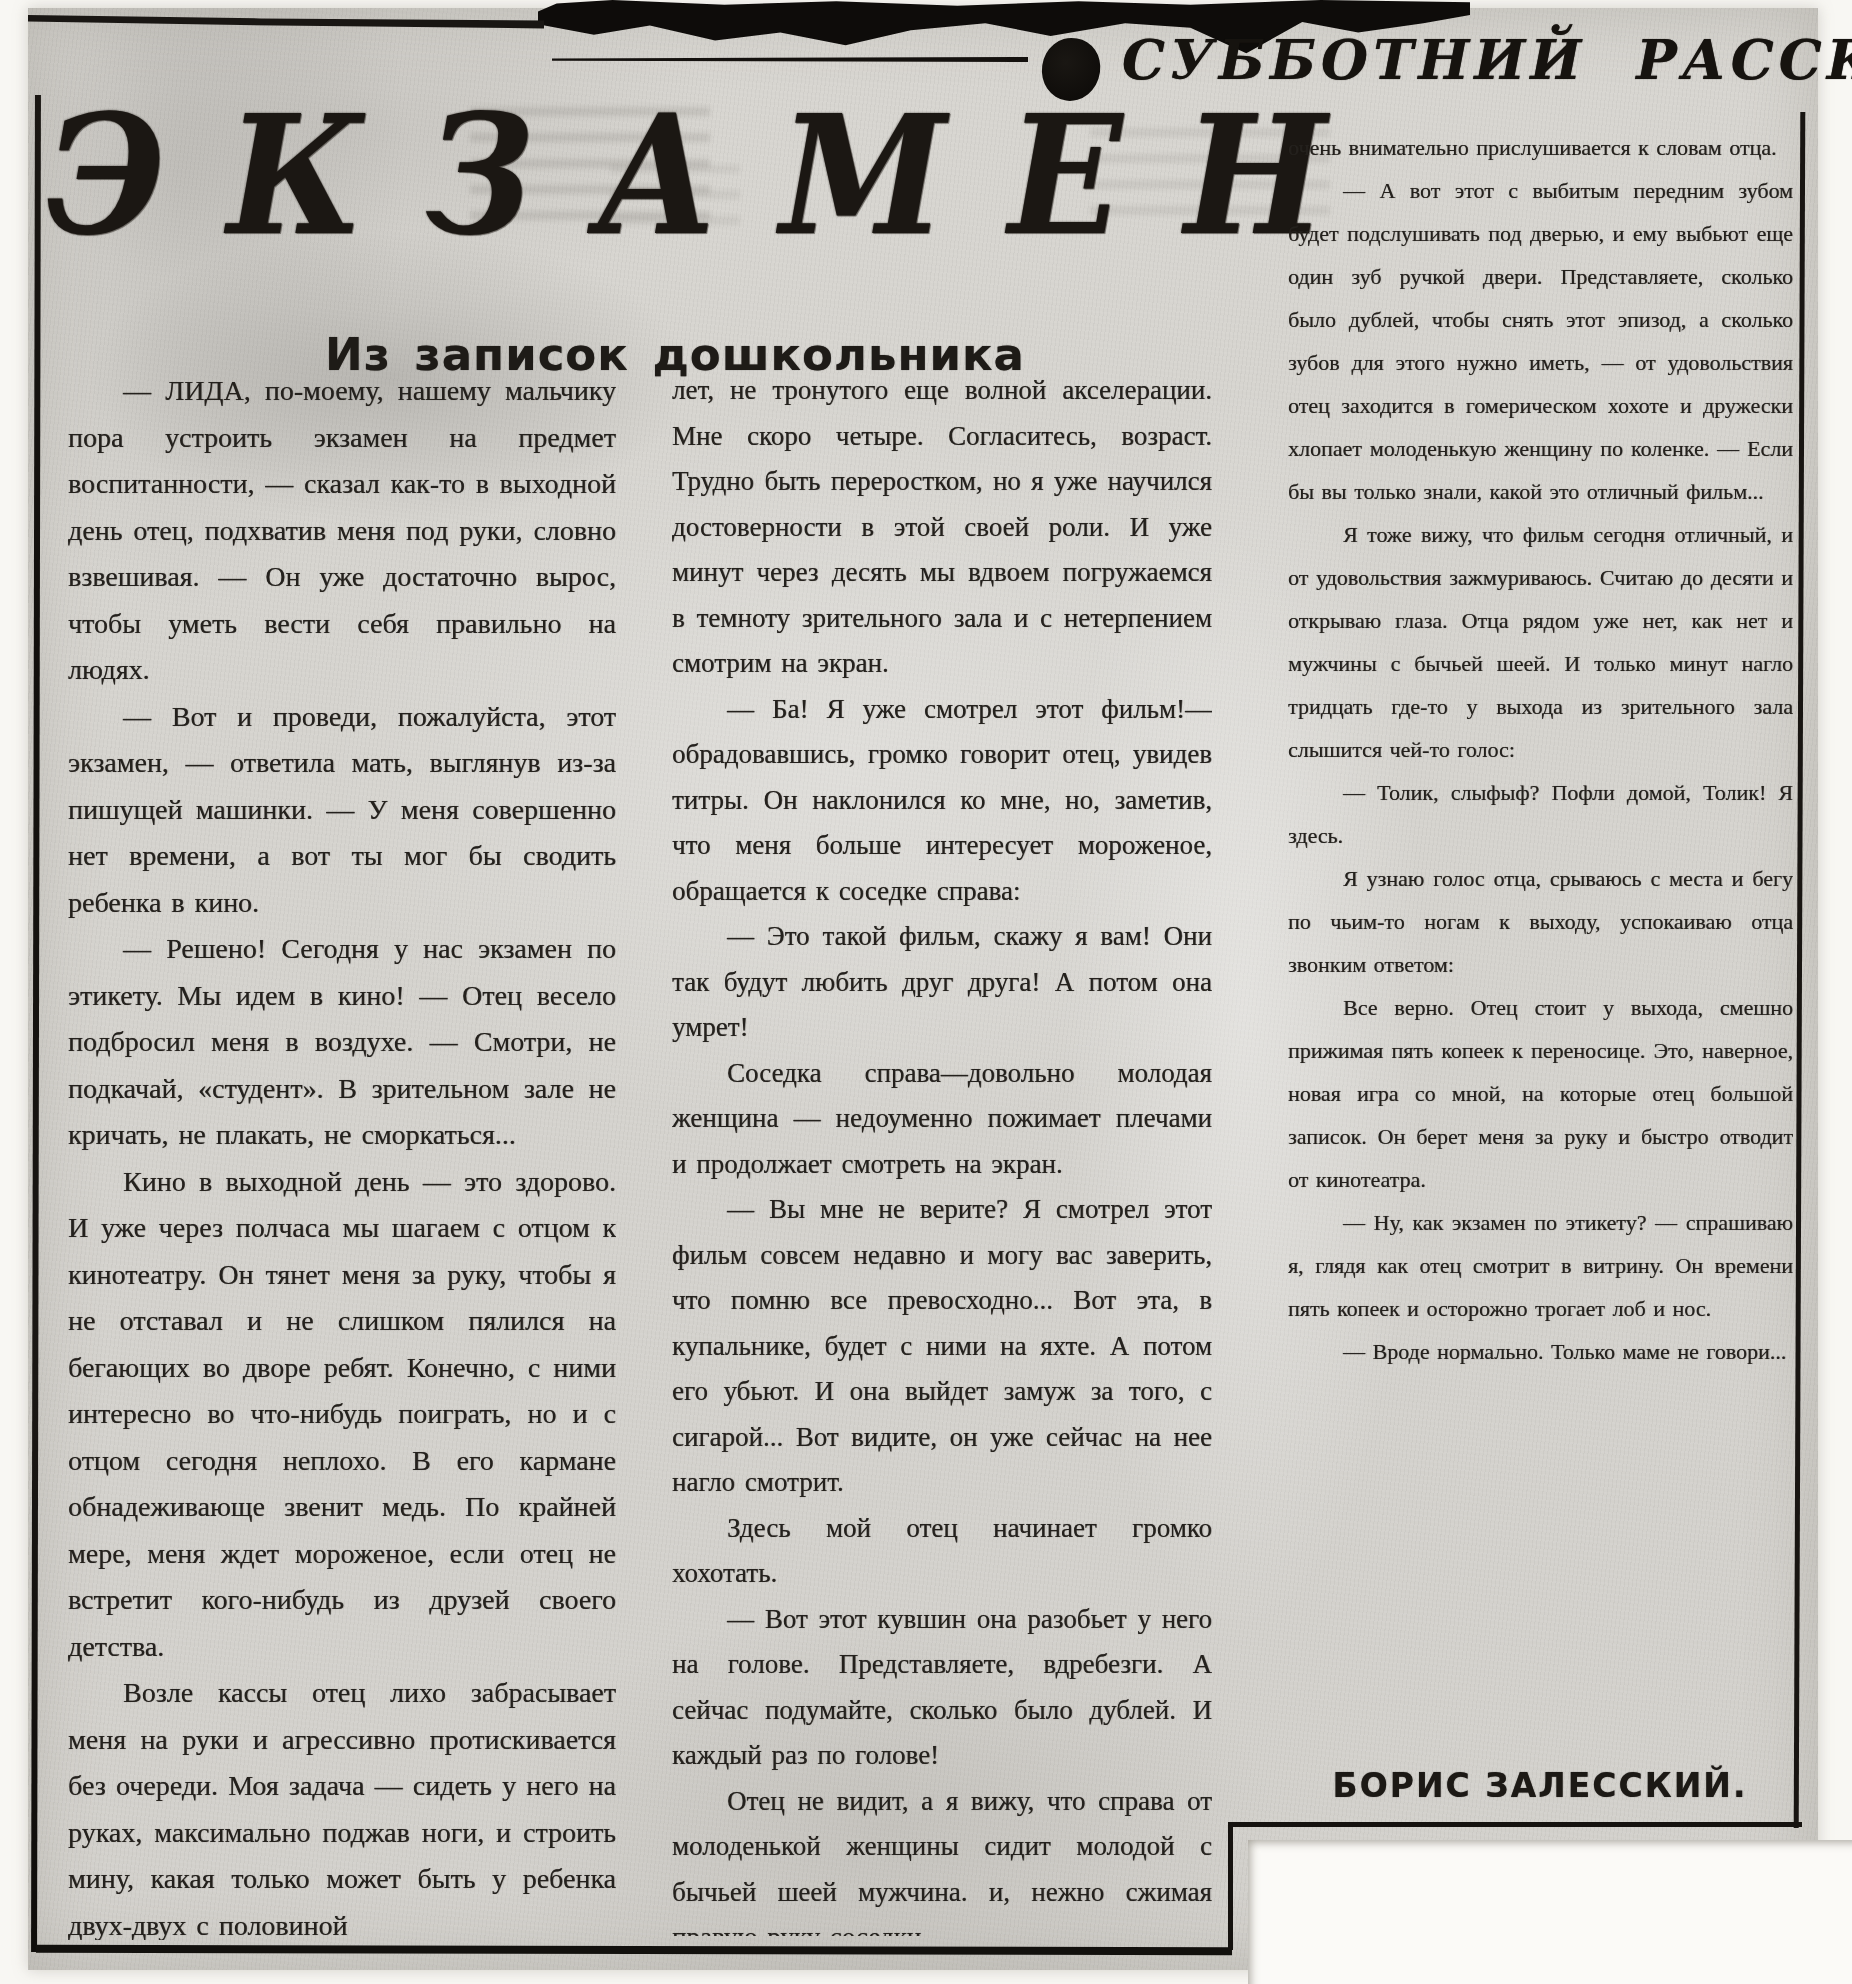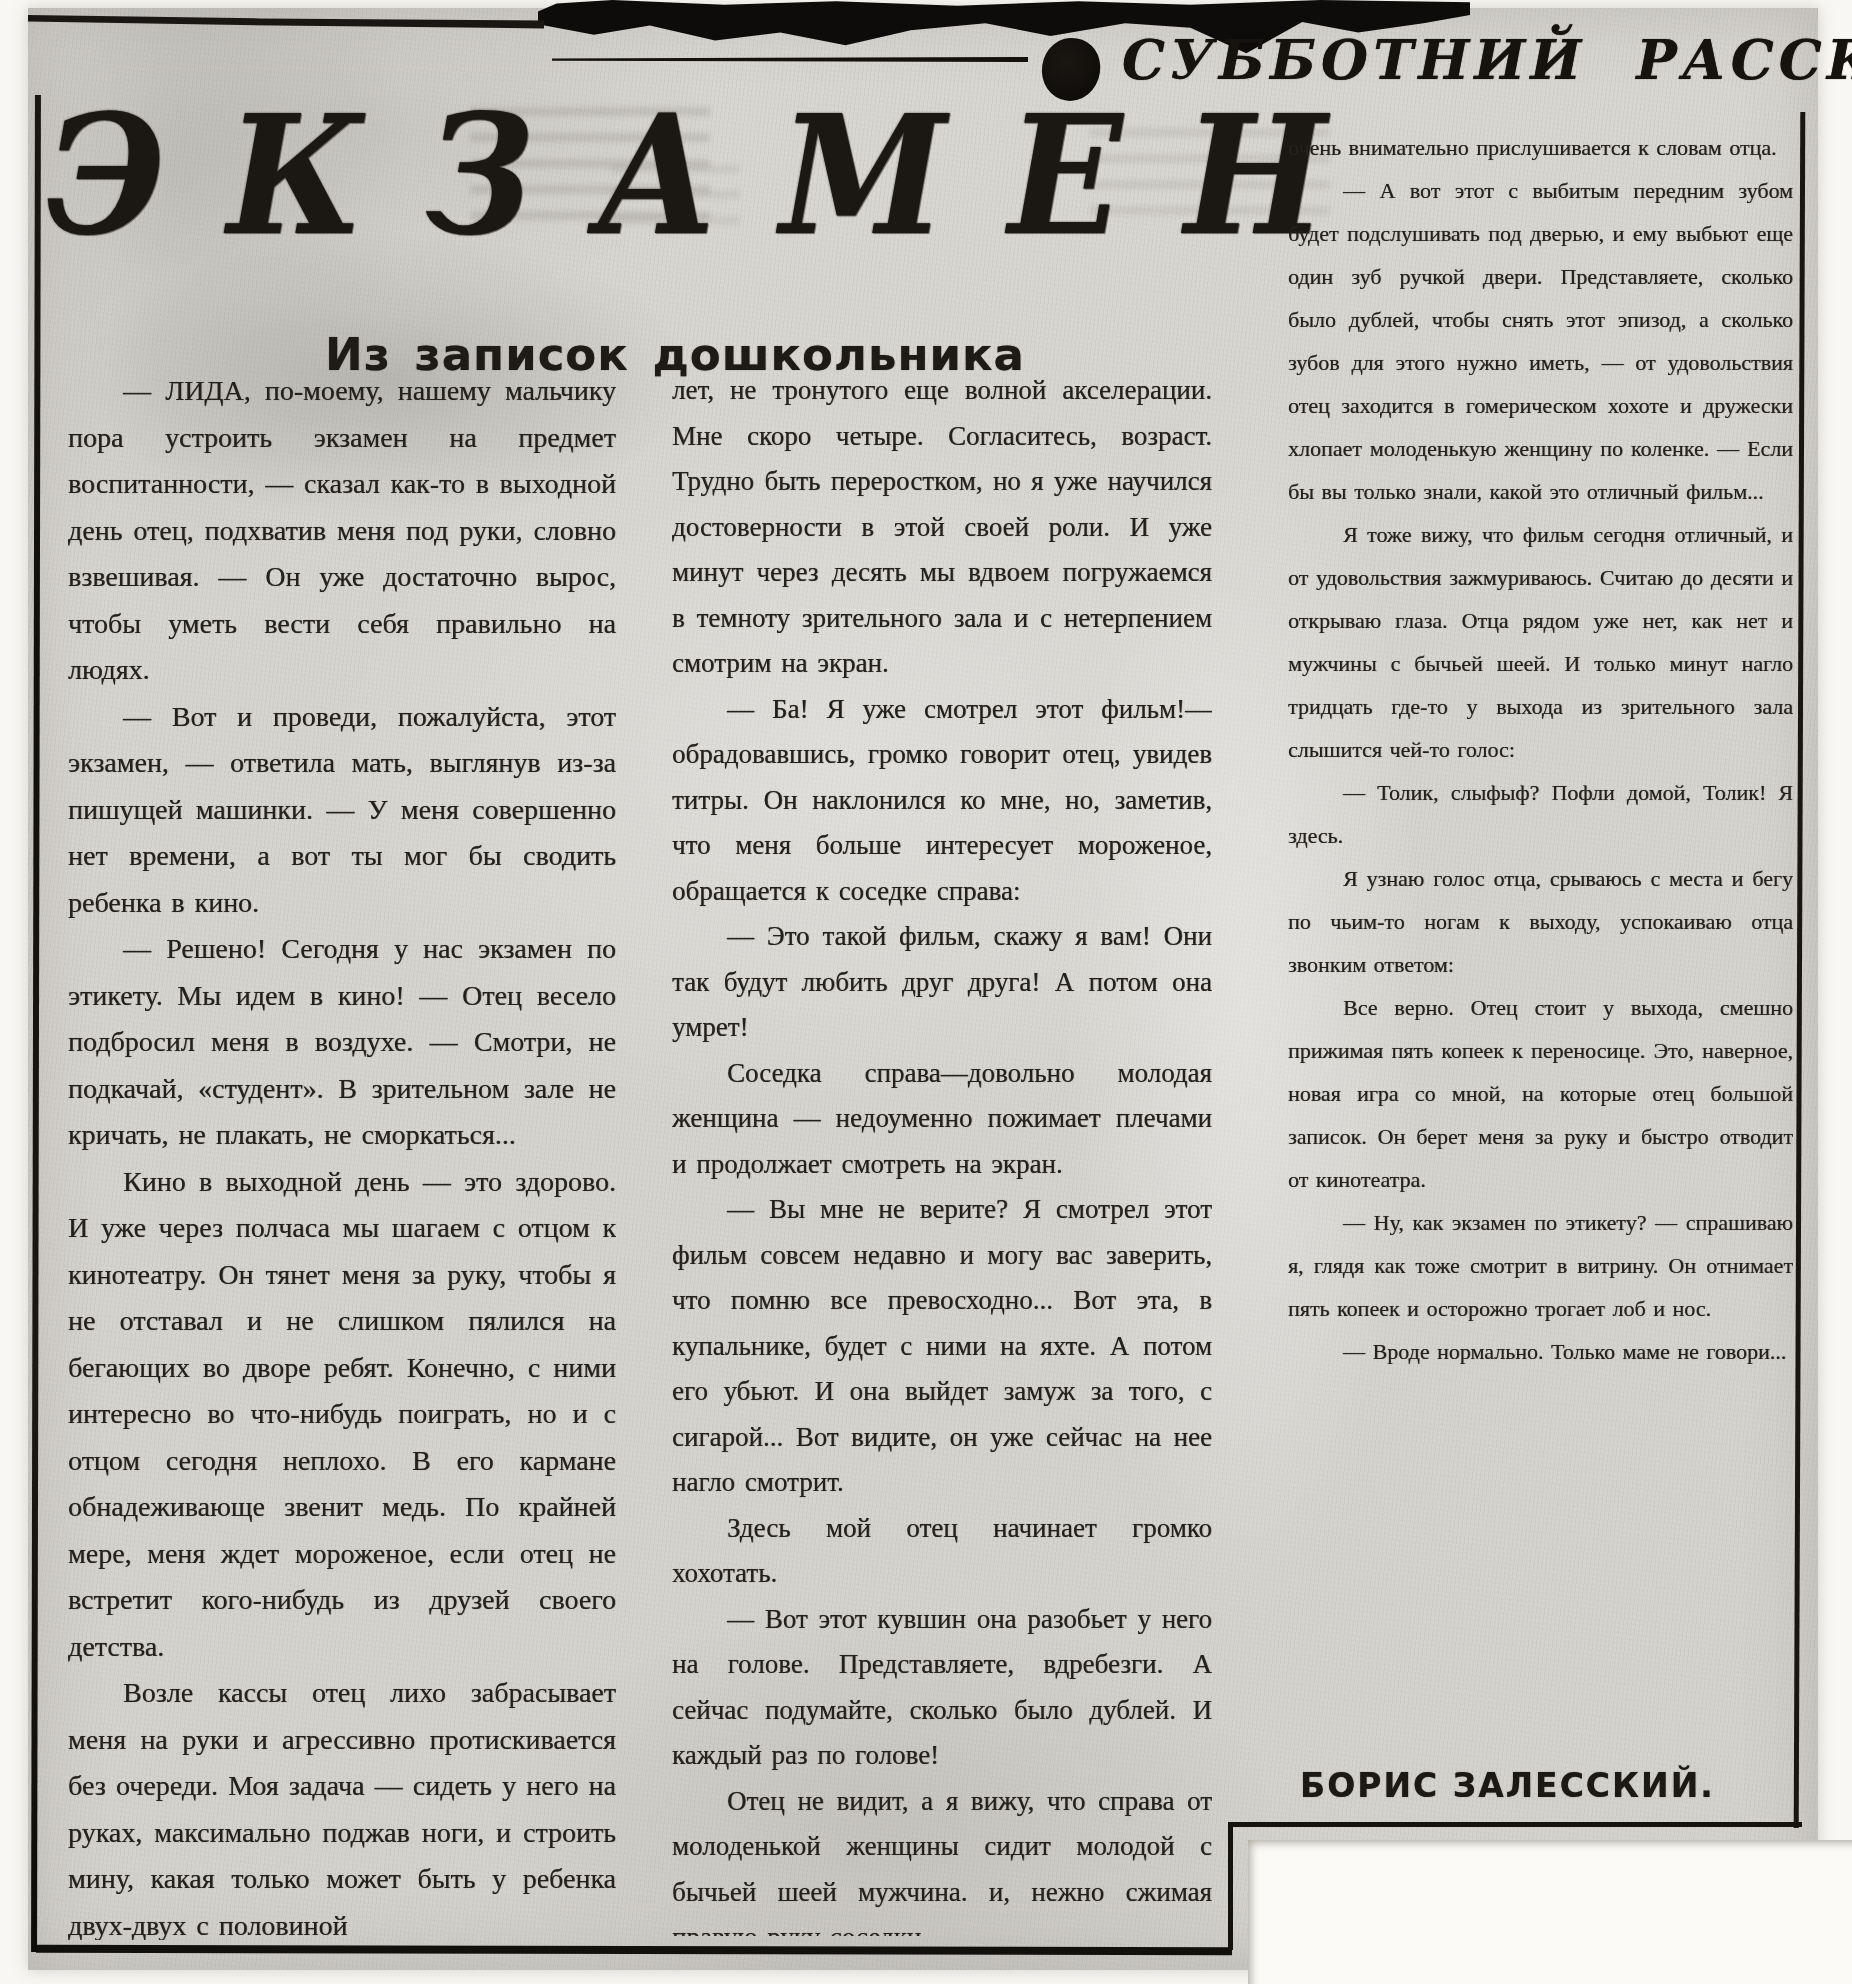--- a/index.html
+++ b/index.html
@@ -85,21 +85,21 @@
     font-family:"Liberation Serif",serif;
     text-shadow:.4px .4px .7px rgba(38,34,30,.65);
     hyphens:auto;-webkit-hyphens:auto;
   }
   .col1{left:68px;top:368px;width:548px;height:1572px;font-size:28px;line-height:46.5px;word-spacing:3px;}
   .col2{left:672px;top:368px;width:540px;height:1568px;font-size:27px;line-height:45.5px;word-spacing:3px;}
   .col3{left:1288px;top:126px;width:505px;height:1636px;font-size:22px;line-height:43px;word-spacing:2px;}
   .para{margin:0;text-indent:55px;}
   .para.cont{text-indent:0;}
   .author{
-    position:absolute;left:1300px;top:1766px;width:480px;
+    position:absolute;left:1300px;top:1766px;width:480px;text-align:center;
     font-family:"DejaVu Sans",sans-serif;font-weight:bold;font-size:33px;
     letter-spacing:2px;color:#1c1915;white-space:nowrap;
     text-shadow:0 0 1px rgba(25,22,18,.7);
   }
 </style>
 </head>
 <body>
 
 <div class="paper"></div>
 
@@ -139,19 +139,19 @@
     <p class="para">— Вот этот кувшин она разобьет у него на голове. Представляете, вдребезги. А сейчас подумайте, сколько было дублей. И каждый раз по голове!</p>
     <p class="para">Отец не видит, а я вижу, что справа от молоденькой женщины сидит молодой с бычьей шеей мужчина. и, нежно сжимая правую руку соседки,</p>
   </div>
 <div class="bodycol col3">
     <p class="para cont">очень внимательно прислушивается к словам отца.</p>
     <p class="para">— А вот этот с выбитым передним зубом будет подслушивать под дверью, и ему выбьют еще один зуб ручкой двери. Представляете, сколько было дублей, чтобы снять этот эпизод, а сколько зубов для этого нужно иметь, — от удовольствия отец заходится в гомерическом хохоте и дружески хлопает молоденькую женщину по коленке. — Если бы вы только знали, какой это отличный фильм...</p>
     <p class="para">Я тоже вижу, что фильм сегодня отличный, и от удовольствия зажмуриваюсь. Считаю до десяти и открываю глаза. Отца рядом уже нет, как нет и мужчины с бычьей шеей. И только минут нагло тридцать где-то у выхода из зрительного зала слышится чей-то голос:</p>
     <p class="para">— Толик, слыфыф? Пофли домой, Толик! Я здесь.</p>
     <p class="para">Я узнаю голос отца, срываюсь с места и бегу по чьим-то ногам к выходу, успокаиваю отца звонким ответом:</p>
     <p class="para">Все верно. Отец стоит у выхода, смешно прижимая пять копеек к переносице. Это, наверное, новая игра со мной, на которые отец большой записок. Он берет меня за руку и быстро отводит от кинотеатра.</p>
-    <p class="para">— Ну, как экзамен по этикету? — спрашиваю я, глядя как тоже смотрит в витрину. Он отнимает пять копеек и осторожно трогает лоб и нос.</p>
+    <p class="para">— Ну, как экзамен по этикету? — спрашиваю я, глядя как отец смотрит в витрину. Он времени пять копеек и осторожно трогает лоб и нос.</p>
     <p class="para">— Вроде нормально. Только маме не говори...</p>
   </div>
 
 <div class="author">БОРИС ЗАЛЕССКИЙ.</div>
 
 <div class="cutout"></div>
 
 </body></html>

